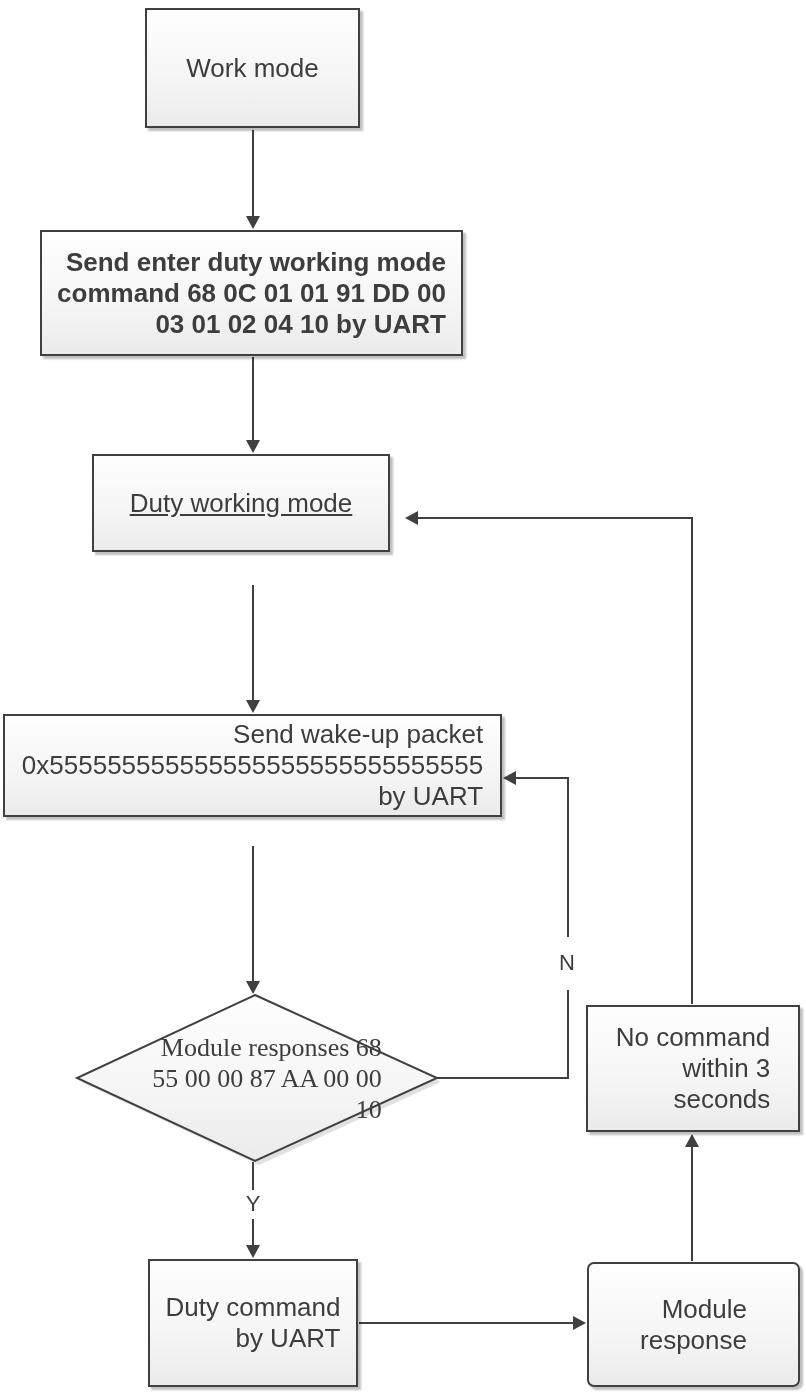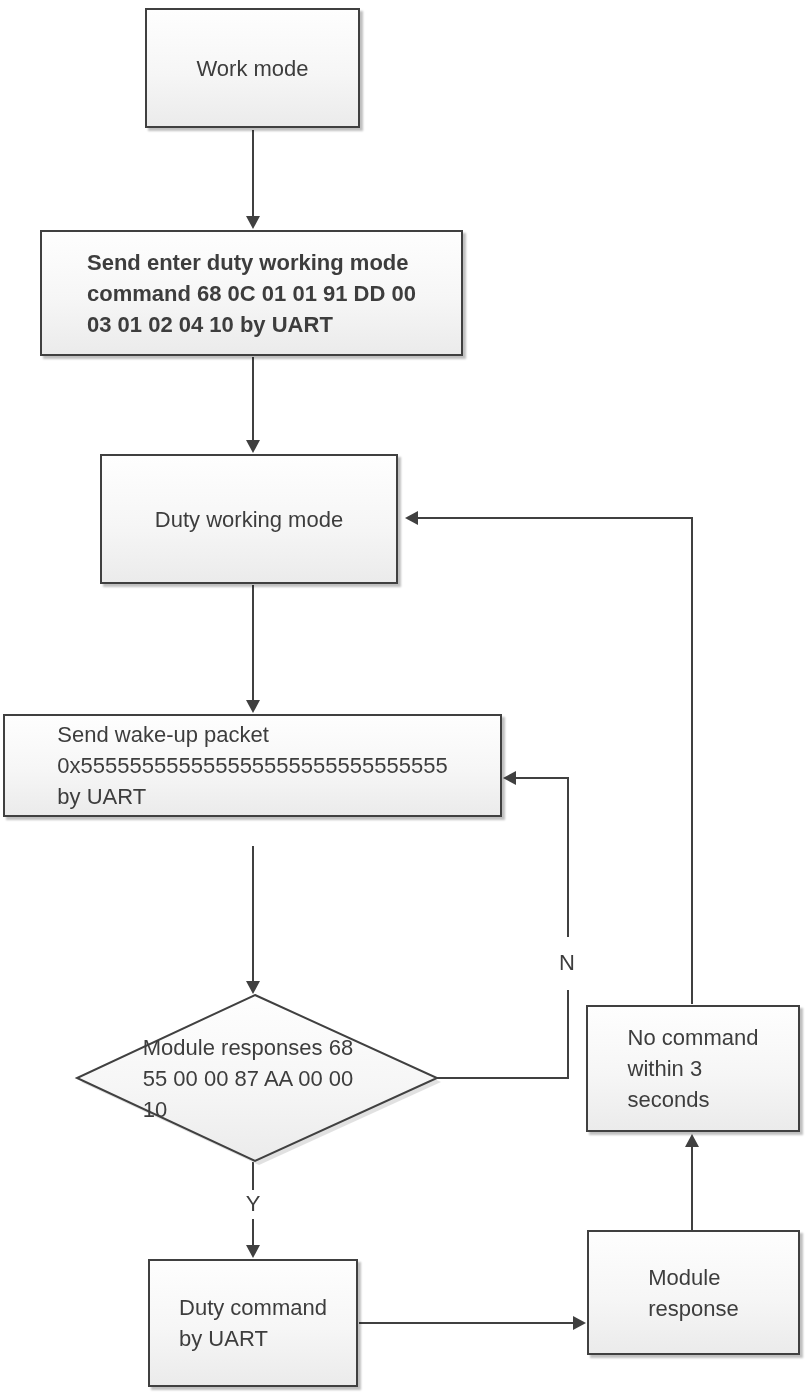--- a/index.html
+++ b/index.html
@@ -47,22 +47,22 @@
     border: 2px solid #404040;
     background: linear-gradient(180deg, #fefefe 0%, #f6f6f6 55%, #ebebeb 100%);
     box-shadow: 3px 3px 2px rgba(0,0,0,0.25);
     display: flex;
     align-items: center;
     justify-content: center;
   }
   .node-label, .diamond-label-text {
     display: block;
     white-space: pre-line;
-    text-align: left;
-    font-size: 22px;
+    text-align: right;
+    font-size: 26px;
     line-height: 31px;
     color: #3d3d3d;
   }
   .diamond-label {
     position: absolute;
     display: flex;
     align-items: center;
     justify-content: center;
   }
   .edge-label {
@@ -145,42 +145,42 @@
   <div class="node" style="left:145px; top:8px; width:215px; height:120px;">
     <span class="node-label">Work mode</span>
   </div>
 
   <div class="node" style="left:40px; top:230px; width:423px; height:126px;font-weight:bold;">
     <span class="node-label">Send enter duty working mode
 command 68 0C 01 01 91 DD 00
 03 01 02 04 10 by UART</span>
   </div>
 
-  <div class="node" style="left:100px; top:454px; width:298px; height:130px;">
+  <div class="node" style="left:92px; top:454px; width:298px; height:98px;text-decoration:underline;">
     <span class="node-label">Duty working mode</span>
   </div>
 
   <div class="node" style="left:3px; top:714px; width:499px; height:103px;">
     <span class="node-label">Send wake-up packet
 0x555555555555555555555555555555
 by UART</span>
   </div>
 
-  <div class="diamond-label" style="left:86px; top:1010px; width:324px; height:136px;">
+  <div class="diamond-label" style="left:105px; top:1010px; width:324px; height:136px;font-family:Liberation Serif, serif;">
     <span class="diamond-label-text">Module responses 68
 55 00 00 87 AA 00 00
 10</span>
   </div>
 
   <div class="node" style="left:148px; top:1259px; width:210px; height:128px;">
     <span class="node-label">Duty command
 by UART</span>
   </div>
 
-  <div class="node" style="left:587px; top:1230px; width:213px; height:125px;">
+  <div class="node" style="left:587px; top:1262px; width:213px; height:125px;border-radius:7px;">
     <span class="node-label">Module
 response</span>
   </div>
 
   <div class="node" style="left:586px; top:1005px; width:214px; height:127px;">
     <span class="node-label">No command
 within 3
 seconds</span>
   </div>
 

